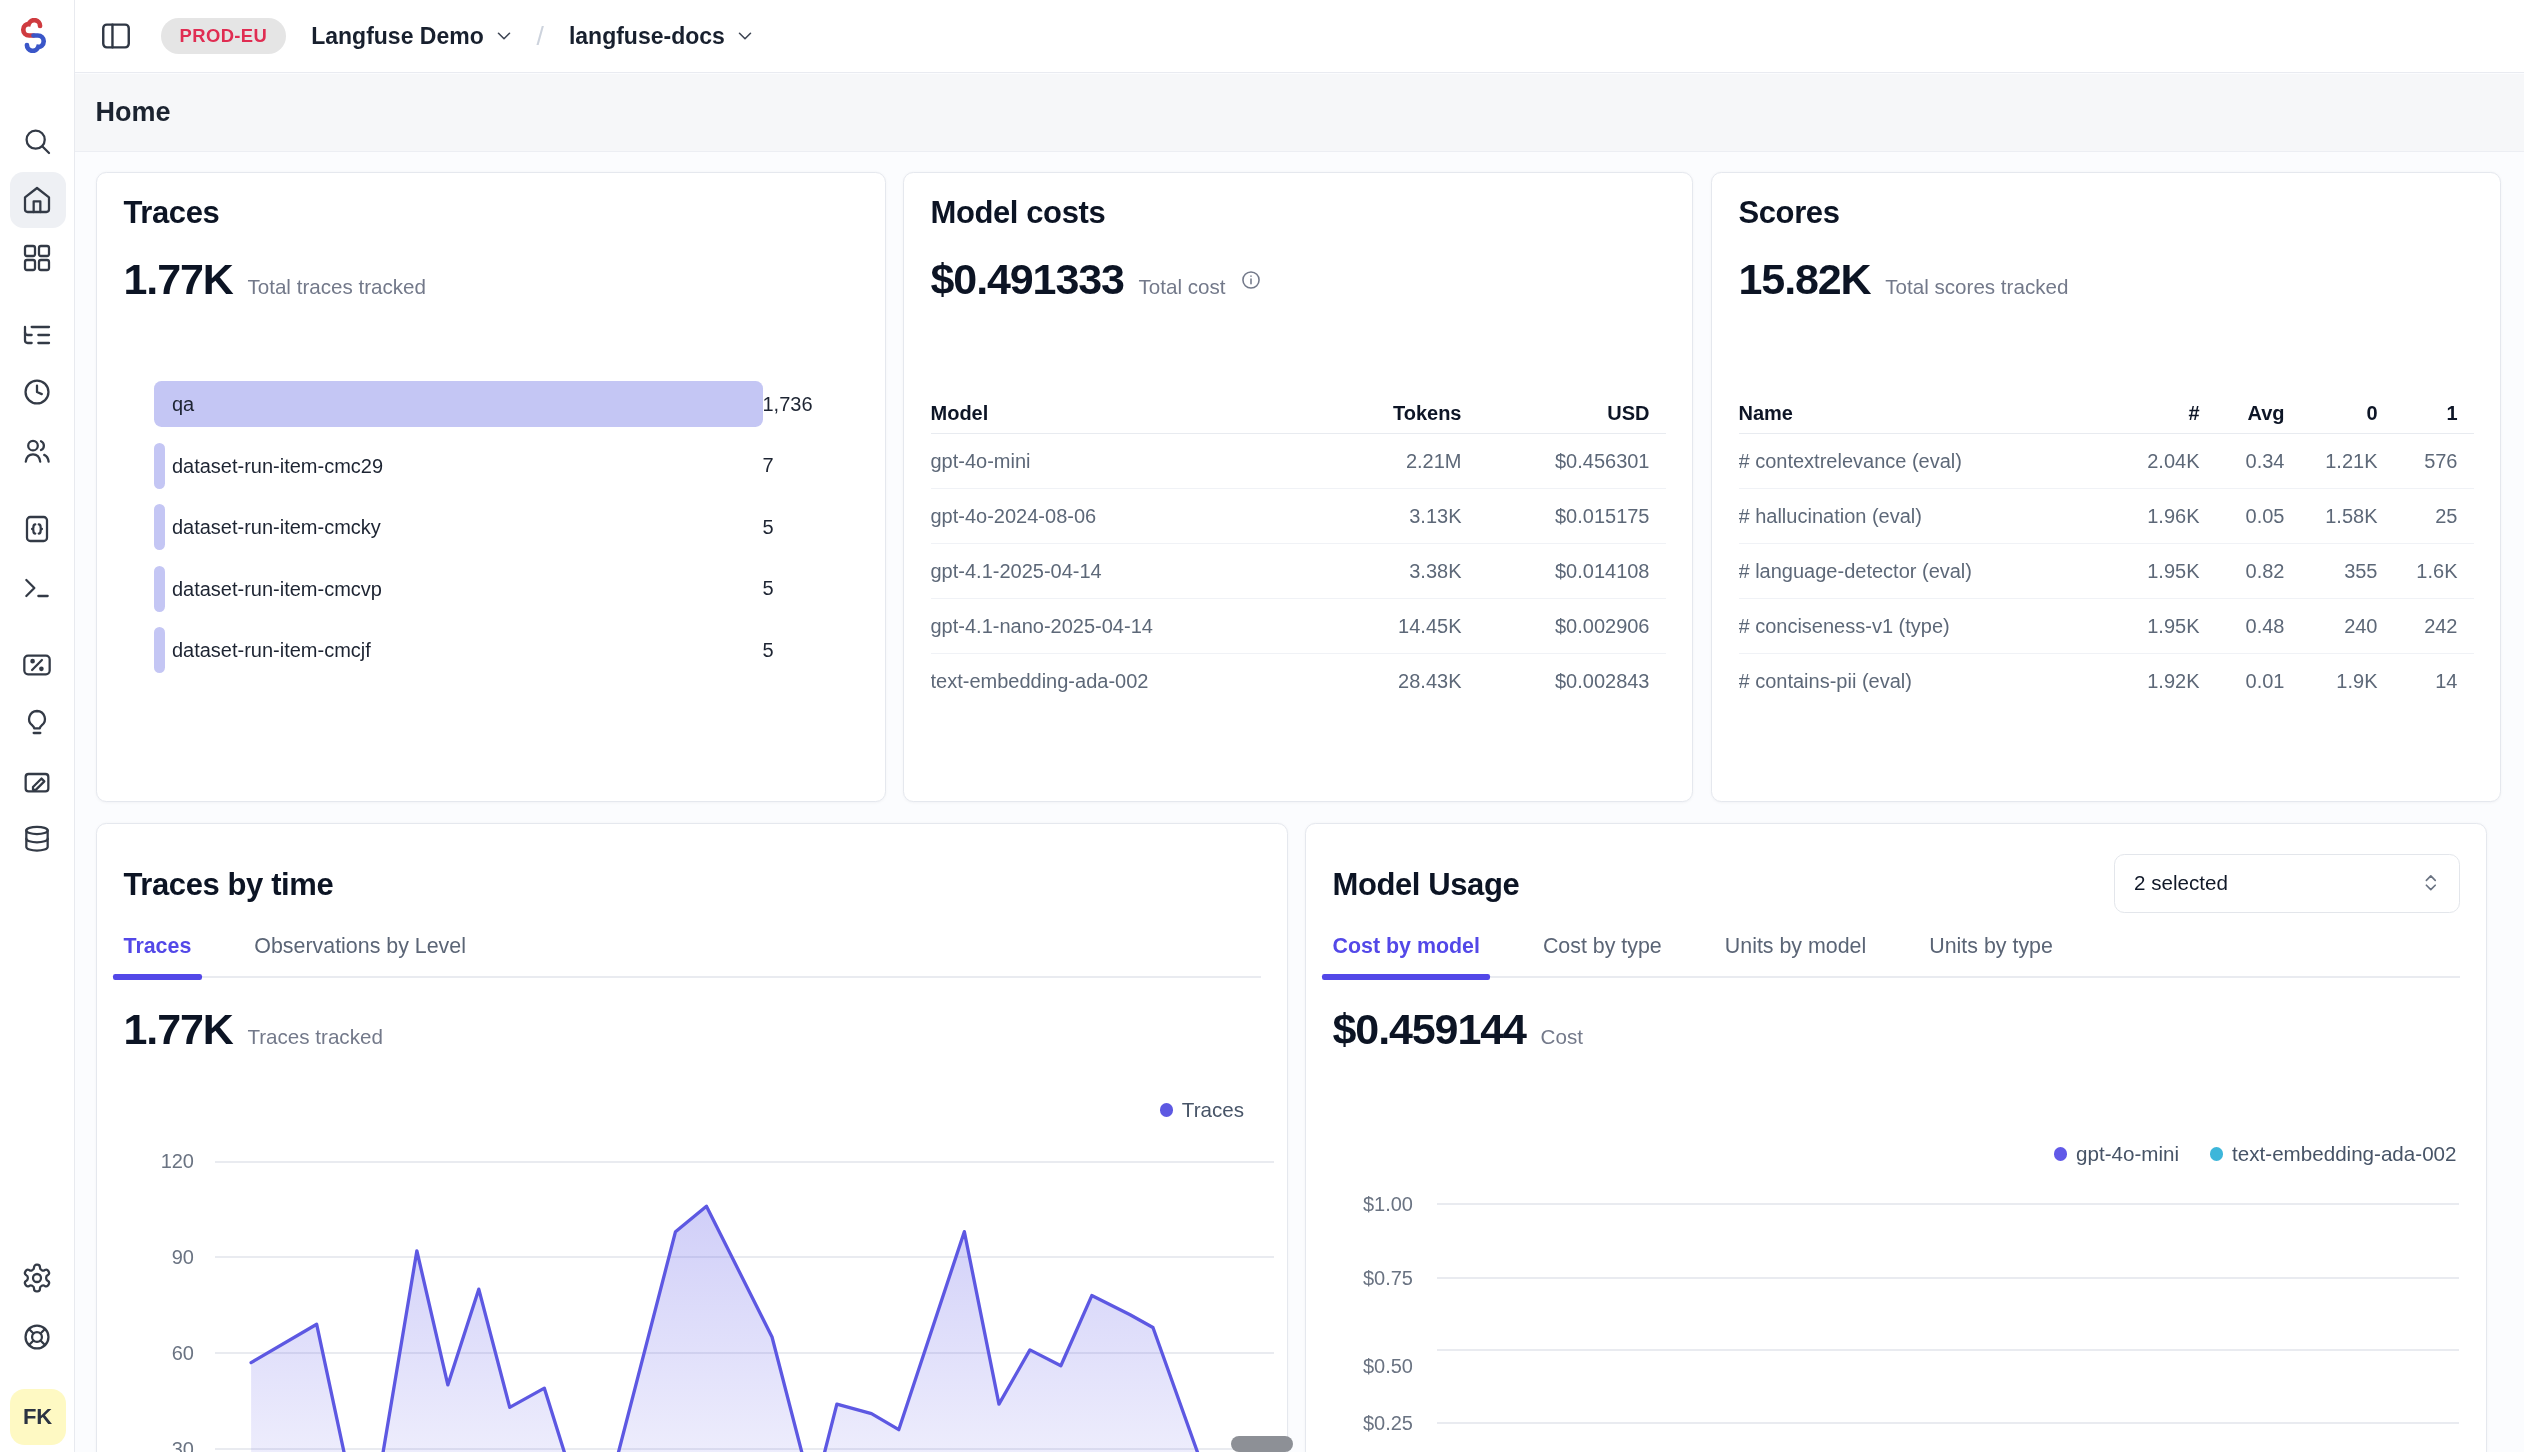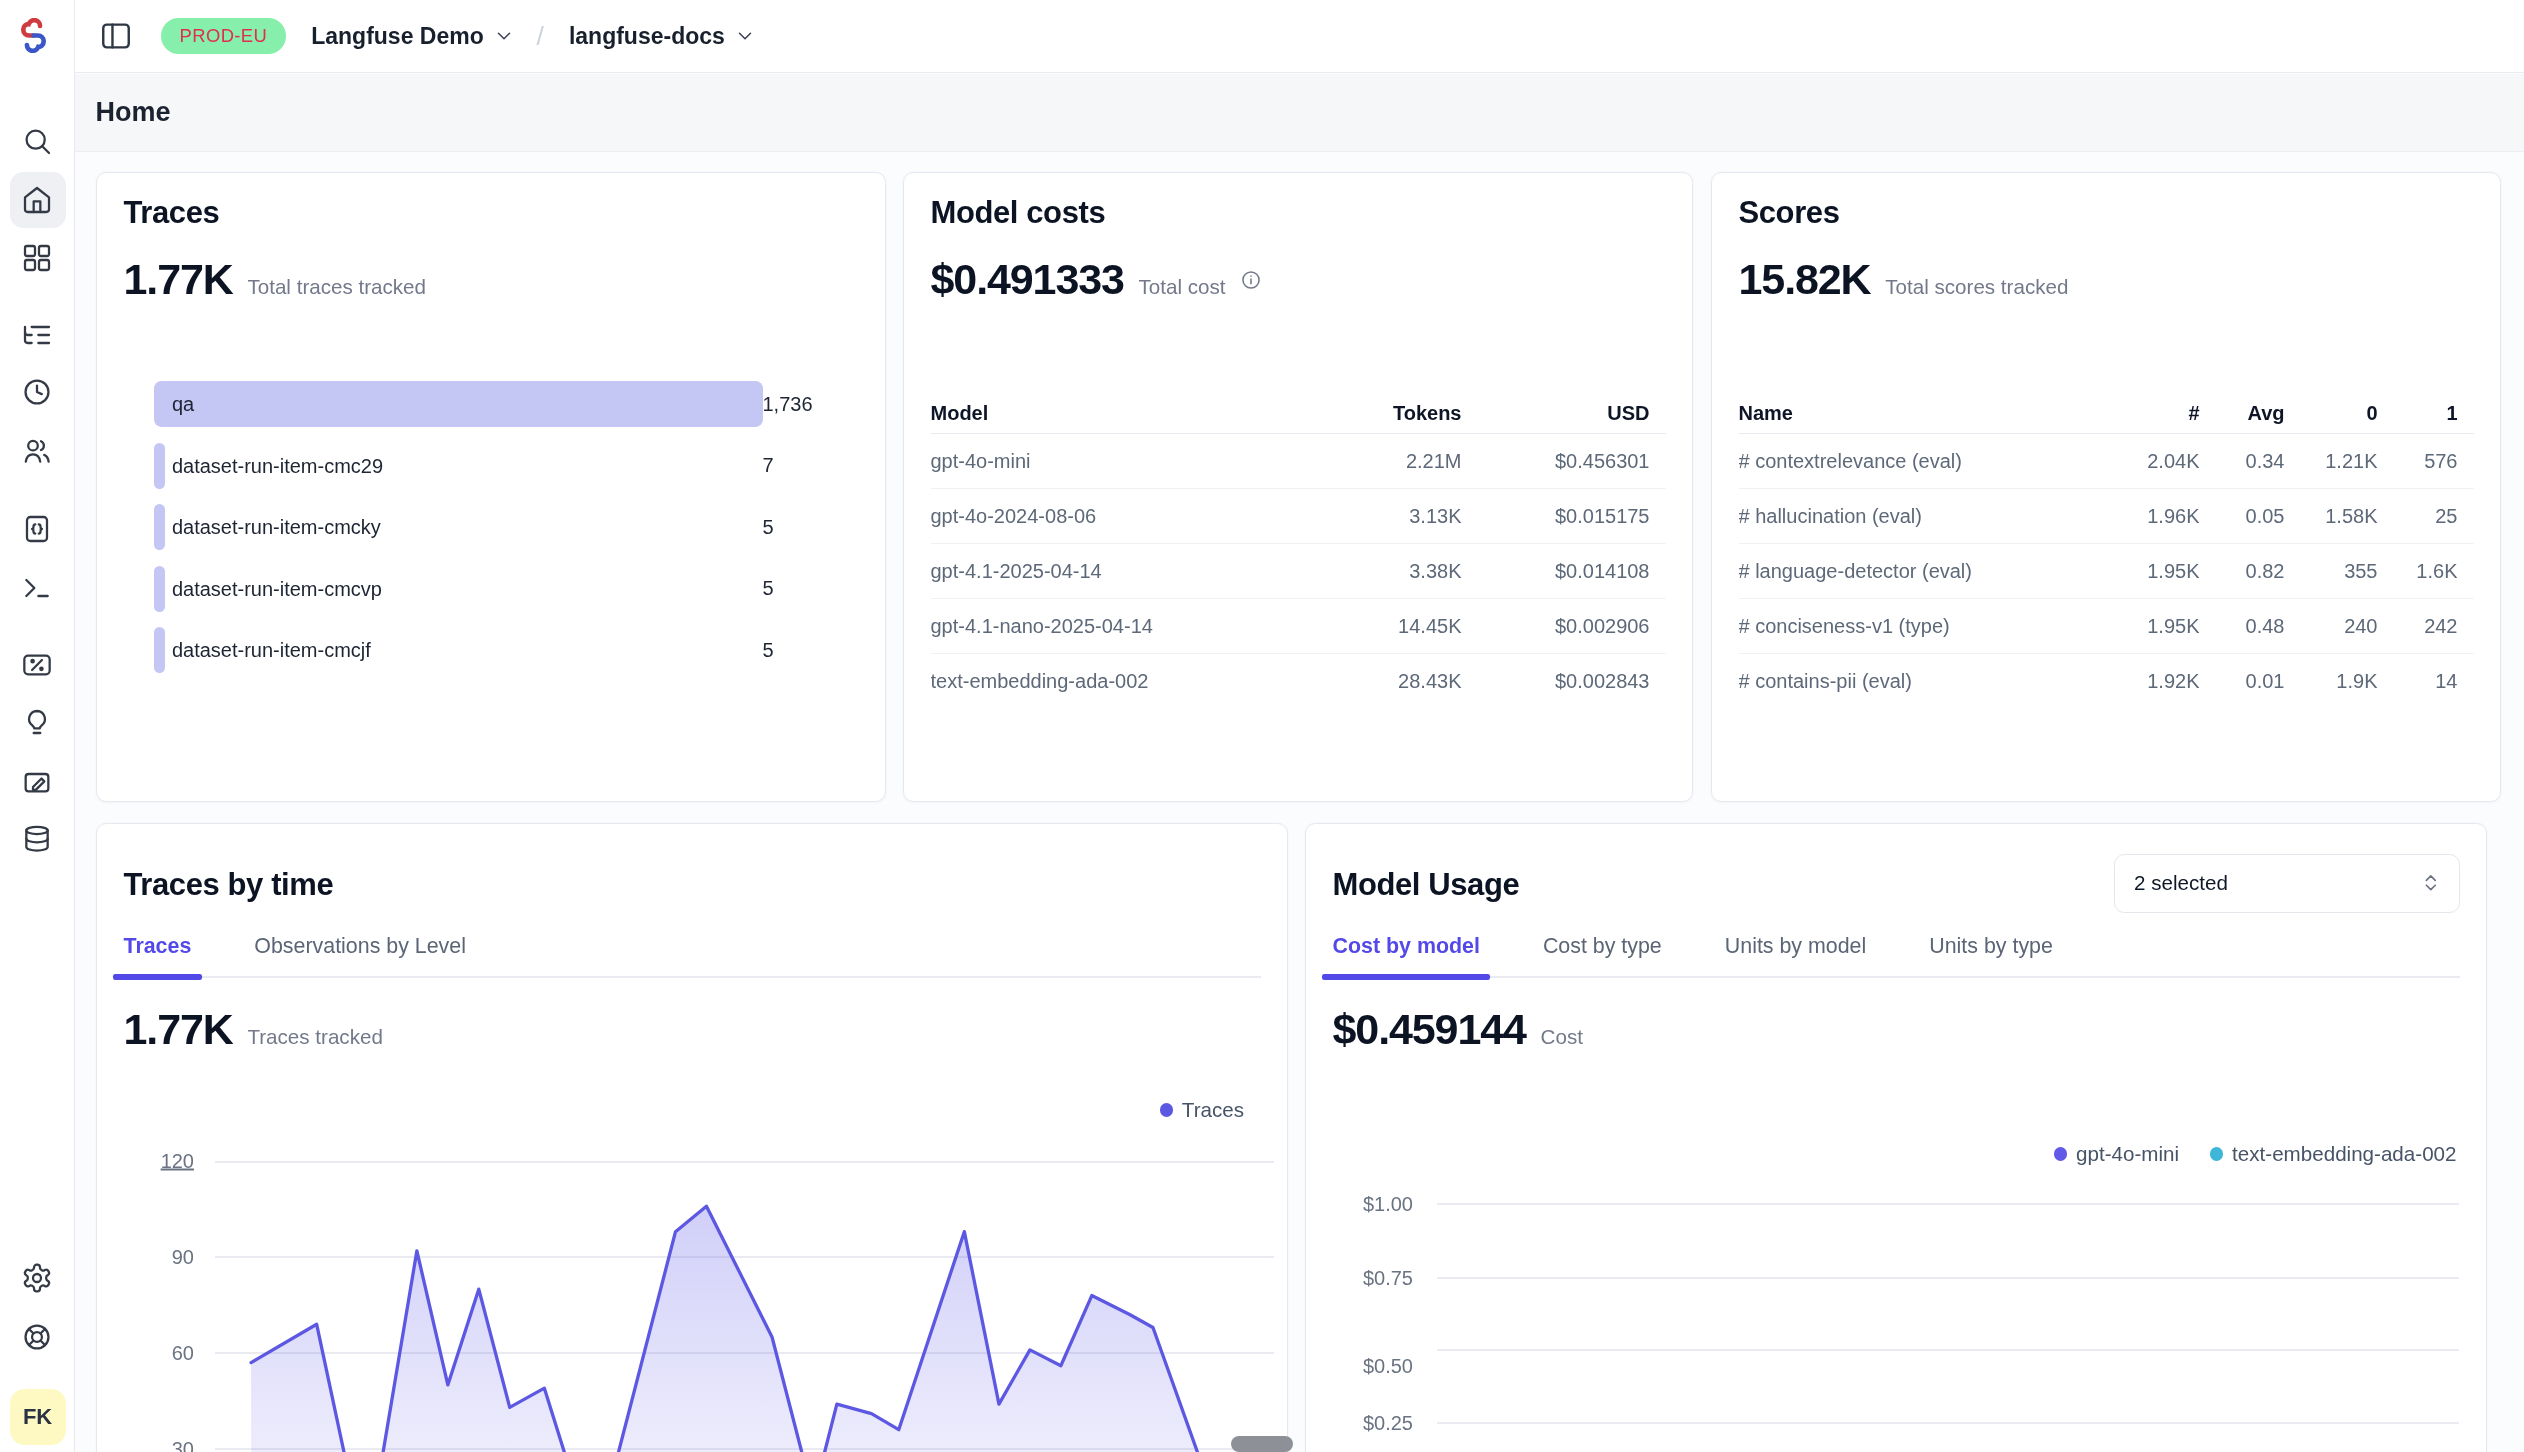--- a/index.html
+++ b/index.html
@@ -13,21 +13,21 @@
   .side-active-bg { position:absolute; left:9.6px; width:56px; height:56px; background:#eef0f4; border-radius:13.3px; }
   .logo { position:absolute; left:16px; top:17.7px; width:35px; height:35px; }
   .avatar { position:absolute; left:9.6px; top:1389px; width:56px; height:56px; background:#fef9c3; border-radius:14.7px;
             display:flex; align-items:center; justify-content:center; font-size:22px; font-weight:600; color:#2b3342; cursor:pointer; }
 
   
   .topbar { position:absolute; left:75px; right:0; top:0; height:73px; background:#fff; border-bottom:1.5px solid #e9ebf1; z-index:20;
             display:flex; align-items:center; }
   .tb-toggle { margin-left:23.6px; width:34px; height:34px; color:#2f3744; cursor:pointer; }
   .tb-toggle svg { width:34px; height:34px; }
-  .env-badge { margin-left:28px; background:#86efac; color:#e02d52; font-size:18.4px; font-weight:400; letter-spacing:0.4px;
+  .env-badge { margin-left:28px; background:#e5e5e5; color:#e02d52; font-size:18.4px; font-weight:700; letter-spacing:0.4px;
                padding:7.4px 19px; border-radius:17.7px; }
   .tb-item { display:flex; align-items:center; gap:8.8px; margin-left:25px; cursor:pointer; }
   .tb-item .lbl { font-size:23px; font-weight:600; color:#18202e; }
   .tb-chev { width:22px; height:22px; color:#3c4452; }
   .tb-chev svg { width:22px; height:22px; }
   .tb-slash { margin-left:22px; font-size:26.5px; color:#cdd3dd; font-weight:400; }
 
   
   .home-band { position:absolute; left:75px; right:0; top:74px; height:78px; background:#f6f7f9; border-bottom:1.5px solid #eceef3;
                display:flex; align-items:center; padding-left:20.6px; }
@@ -387,21 +387,21 @@
     <span class="metric-num">1.77K</span>
     <span class="metric-lbl">Traces tracked</span>
   </div>
   <div class="legend" id="tbt-legend">
       <span class="item">
         <span class="dot" style="background: rgb(93, 88, 226);"></span>
         <span>Traces</span>
       </span>
     </div>
   <div id="tbt-axis">
-      <div class="ytick" style="left: 16px; width: 81px; top: 337px; text-decoration: underline;">120</div>
+      <div class="ytick" style="left: 16px; width: 81px; top: 337px;">120</div>
       <div class="gridline" style="left: 118px; right: 13.3px; top: 337px;"></div>
       <div class="ytick" style="left: 16px; width: 81px; top: 433px;">90</div>
       <div class="gridline" style="left: 118px; right: 13.3px; top: 432px;"></div>
       <div class="ytick" style="left: 16px; width: 81px; top: 529px;">60</div>
       <div class="gridline" style="left: 118px; right: 13.3px; top: 528px;"></div>
       <div class="ytick" style="left: 16px; width: 81px; top: 625px;">30</div>
       <div class="gridline" style="left: 118px; right: 13.3px; top: 624px;"></div>
     </div>
   <div id="tbt-plot">
     <svg id="tbt-svg" width="1061" height="311" viewBox="0 0 1440 422">

